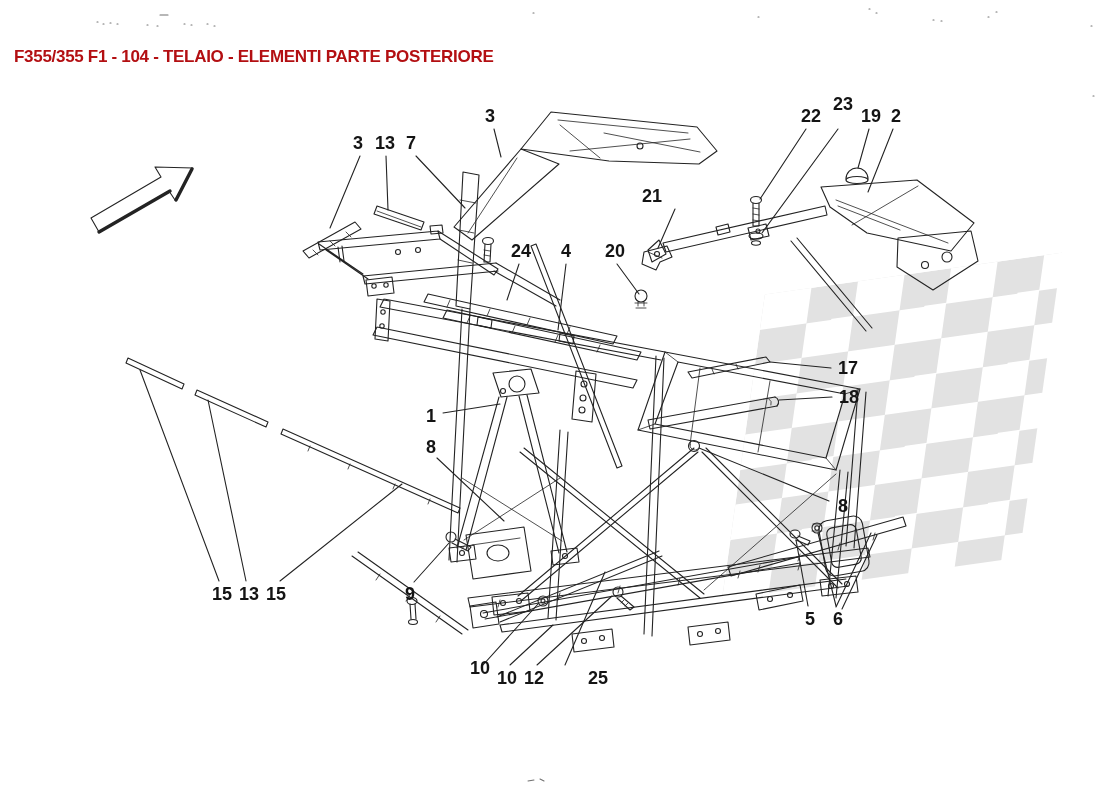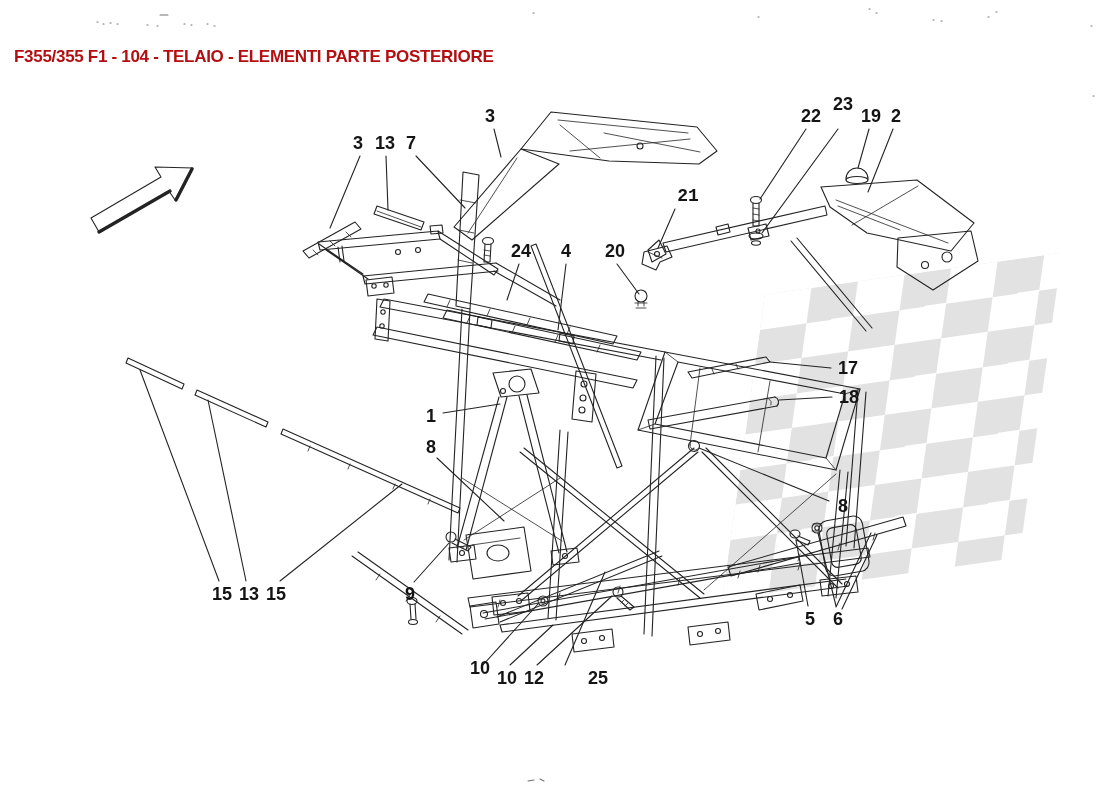--- a/index.html
+++ b/index.html
@@ -297,21 +297,21 @@
 
   <div id="callout-layer">
       <div class="callout" style="left: 358px; top: 143px;">3</div>
       <div class="callout" style="left: 385px; top: 143px; text-align: right;">13</div>
       <div class="callout" style="left: 411px; top: 143px;">7</div>
       <div class="callout" style="left: 490px; top: 116px;">3</div>
       <div class="callout" style="left: 811px; top: 116px;">22</div>
       <div class="callout" style="left: 843px; top: 104px;">23</div>
       <div class="callout" style="left: 871px; top: 116px;">19</div>
       <div class="callout" style="left: 896px; top: 116px;">2</div>
-      <div class="callout" style="left: 688px; top: 196px; font-family: Liberation Mono, monospace;">21</div>
+      <div class="callout" style="left: 652px; top: 196px;">21</div>
       <div class="callout" style="left: 521px; top: 251px;">24</div>
       <div class="callout" style="left: 566px; top: 251px;">4</div>
       <div class="callout" style="left: 615px; top: 251px;">20</div>
       <div class="callout" style="left: 848px; top: 368px;">17</div>
       <div class="callout" style="left: 849px; top: 397px;">18</div>
       <div class="callout" style="left: 431px; top: 416px;">1</div>
       <div class="callout" style="left: 431px; top: 447px;">8</div>
       <div class="callout" style="left: 843px; top: 506px;">8</div>
       <div class="callout" style="left: 410px; top: 594px;">9</div>
       <div class="callout" style="left: 222px; top: 594px;">15</div>

